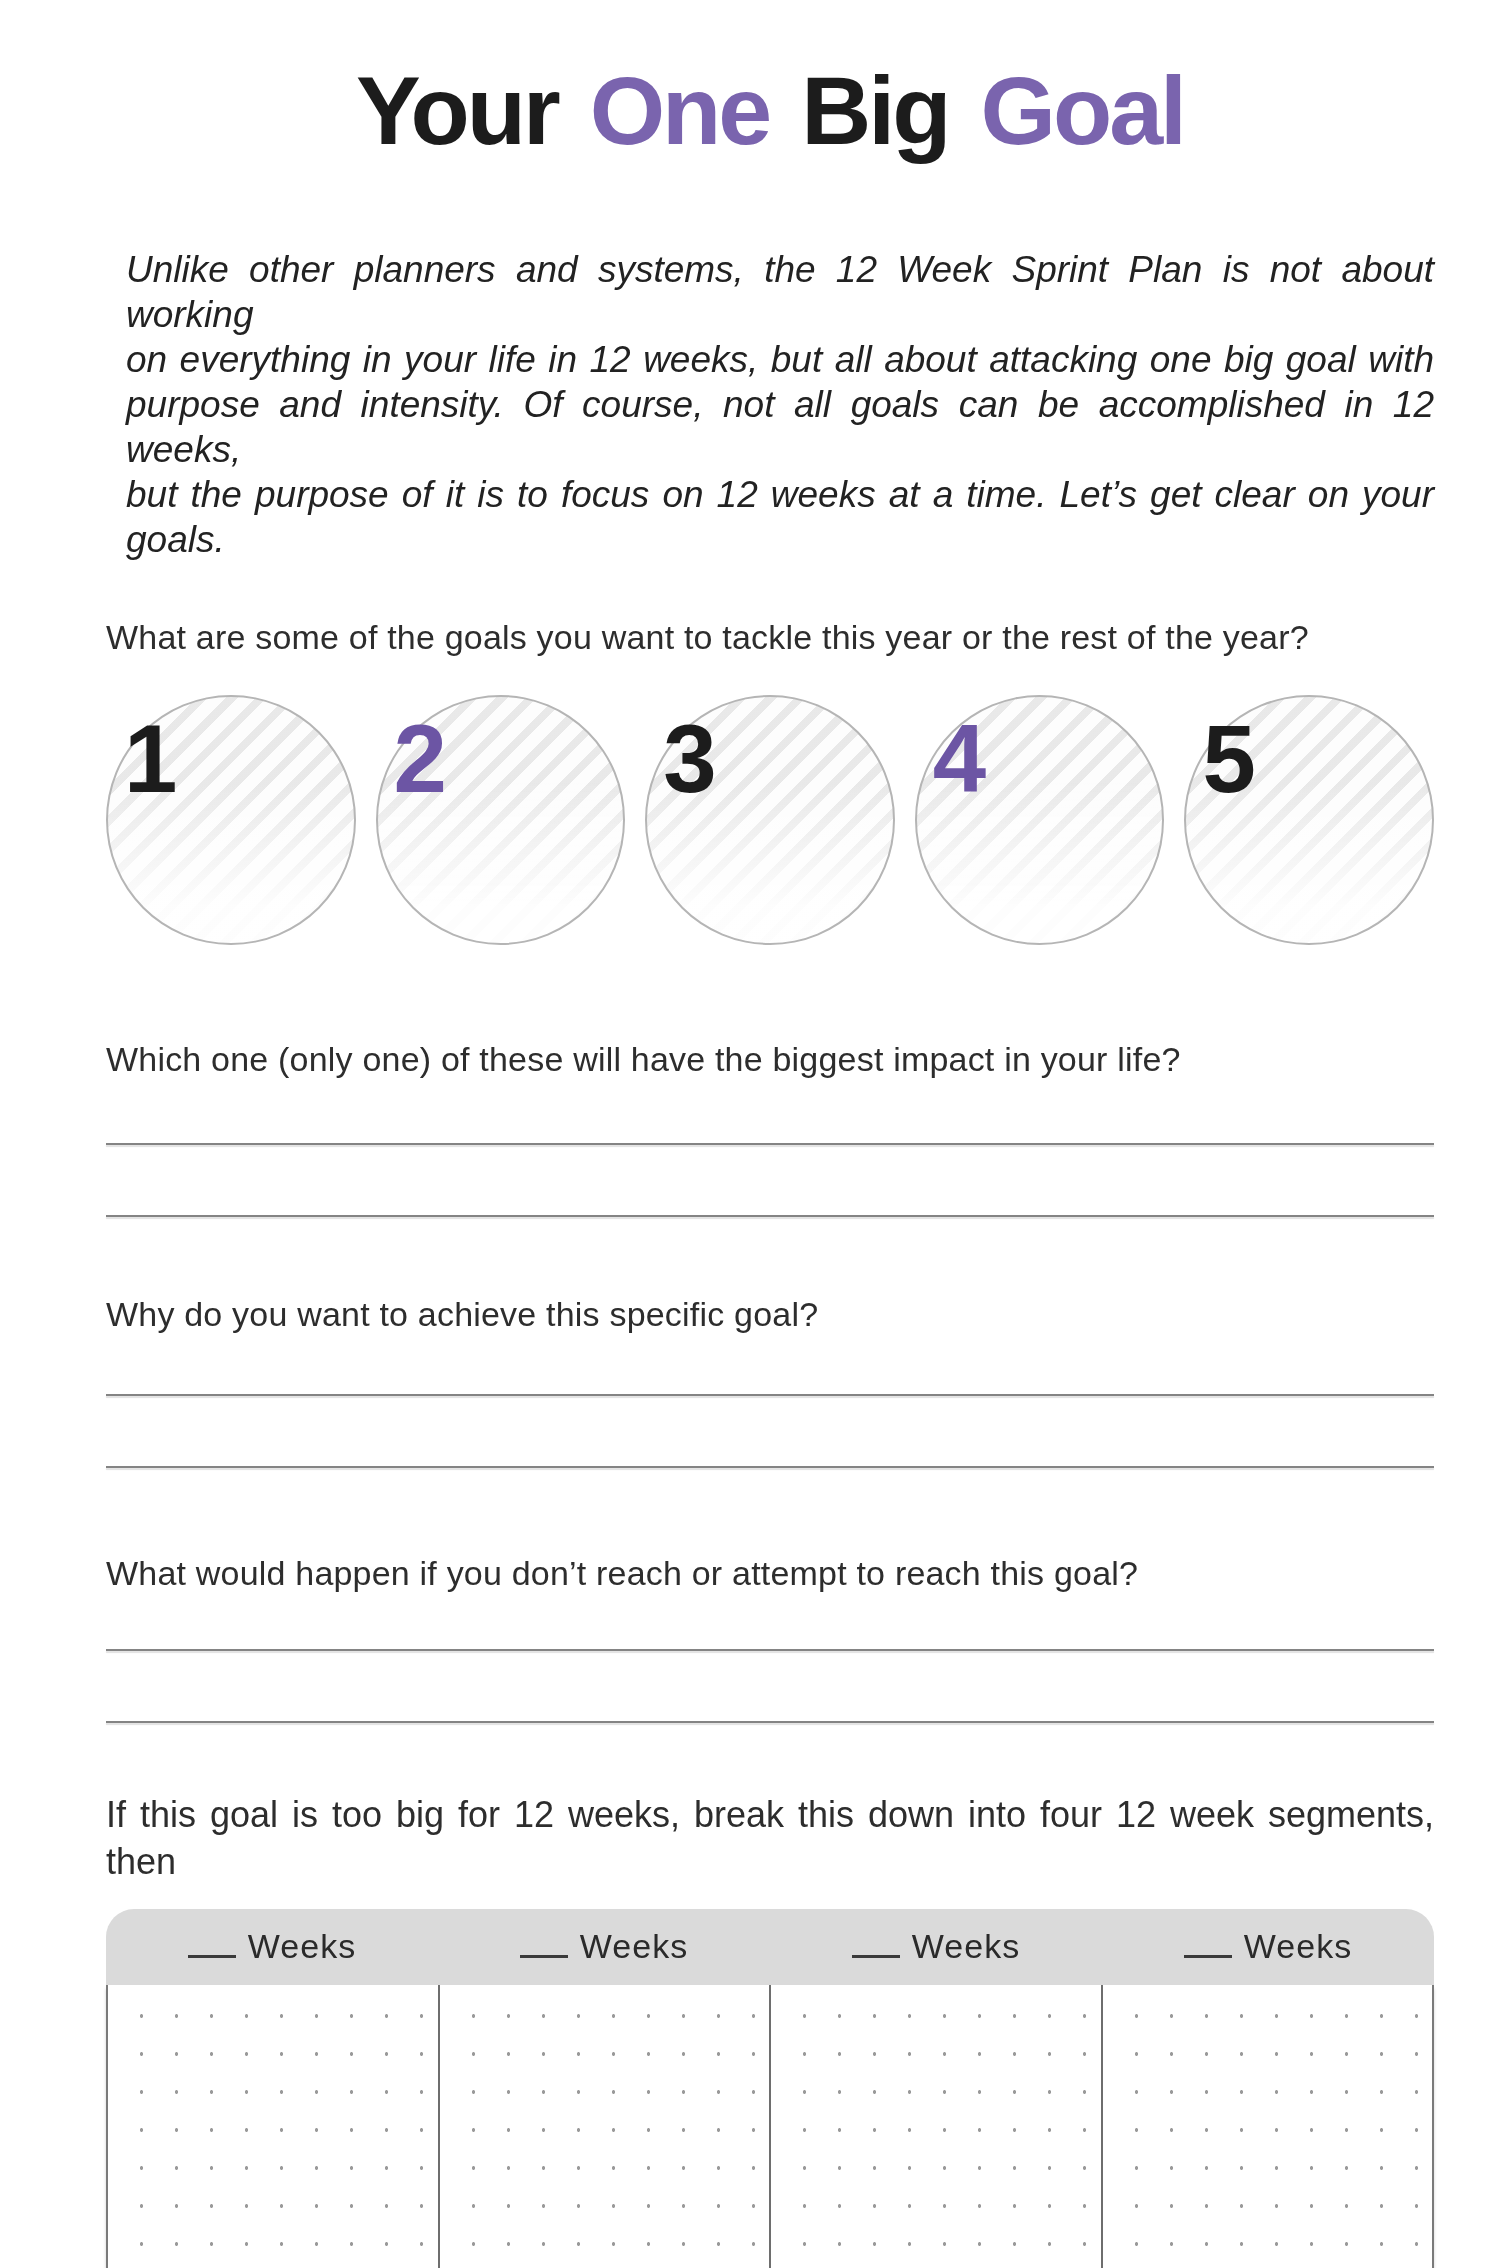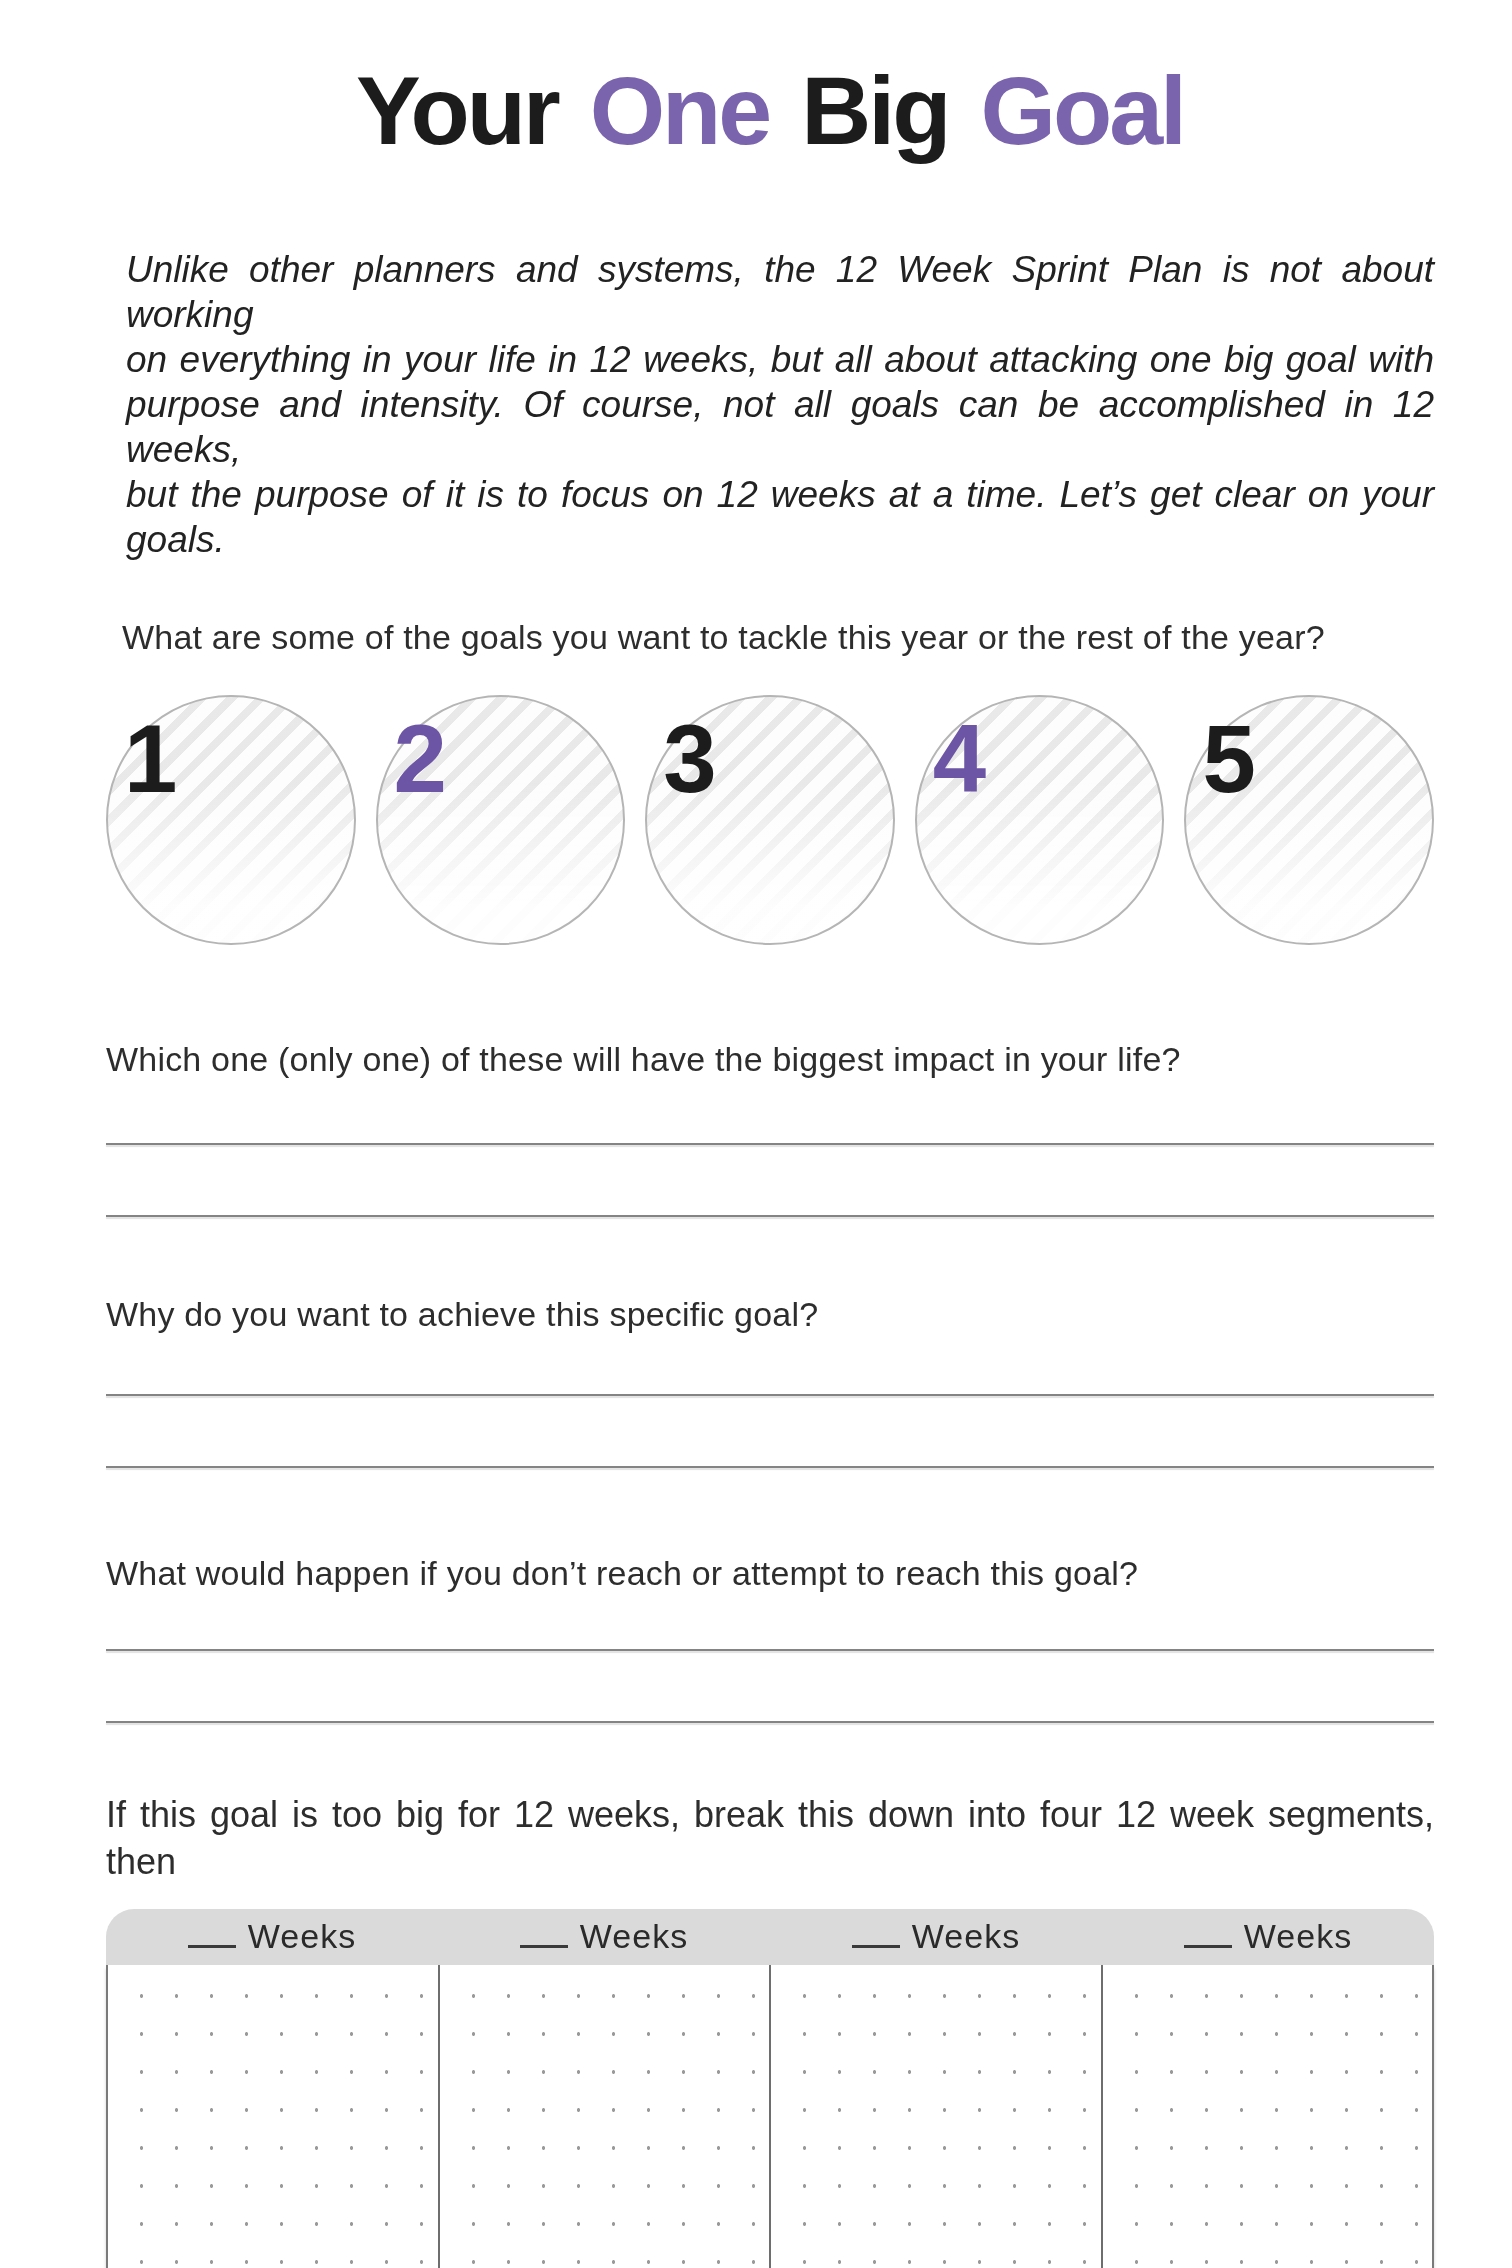--- a/index.html
+++ b/index.html
@@ -88,21 +88,21 @@
     font-size: 36px;
     line-height: 47px;
     color: #2d2d2d;
   }
   .seg-instruction .justify-line { text-align: justify; text-align-last: justify; }
 
   .seg-table { margin-top: 24px; }
   .seg-header {
     display: flex;
     align-items: center;
-    height: 56px;
+    height: 76px;
     background: var(--header-bg, #dadada);
     border-radius: 28px 28px 0 0;
   }
   .seg-head {
     flex: 1;
     text-align: center;
     font-size: 34px;
     color: #2a2a2a;
     letter-spacing: 1px;
   }
@@ -125,21 +125,21 @@
   .seg-col {
     flex: 1;
     background-image: radial-gradient(circle, var(--dot-color, #9a9a9a) 1.7px, rgba(0,0,0,0) 1.9px);
     background-size: 35px 38px;
     background-position: 16px 12px;
     border-right: 2px solid #6e6e6e;
   }
   .seg-col:last-child { border-right: none; }
 
   
-  .mt-q1 { margin-top: 55px; margin-left: 16px; }
+  .mt-q1 { margin-top: 55px; }
   .mt-q2 { margin-top: 90px; }
   .mt-l1a { margin-top: 64px; }
   .mt-l2  { margin-top: 70px; }
   .mt-q3 { margin-top: 77px; }
   .mt-l3a { margin-top: 60px; }
   .mt-q4 { margin-top: 85px; }
   .mt-l4a { margin-top: 56px; }
   .mt-instr { margin-top: 68px; }
 </style>
 </head>

